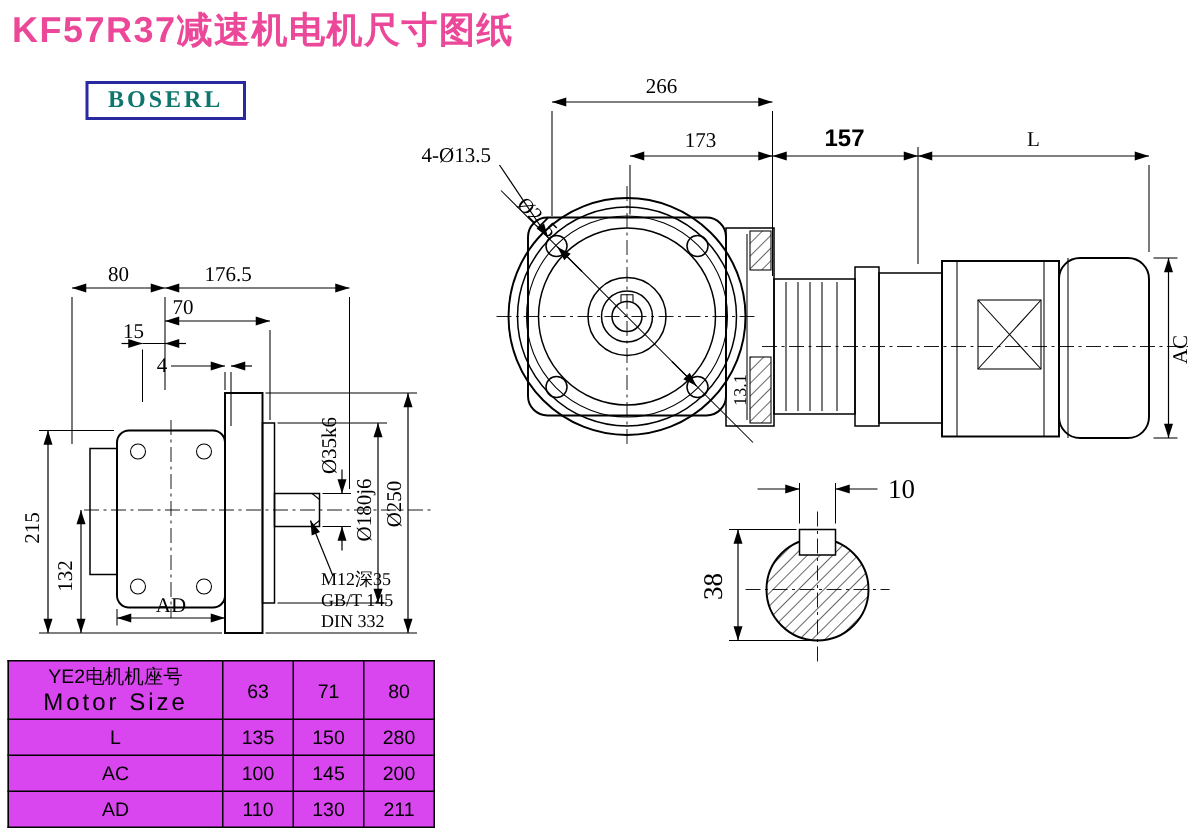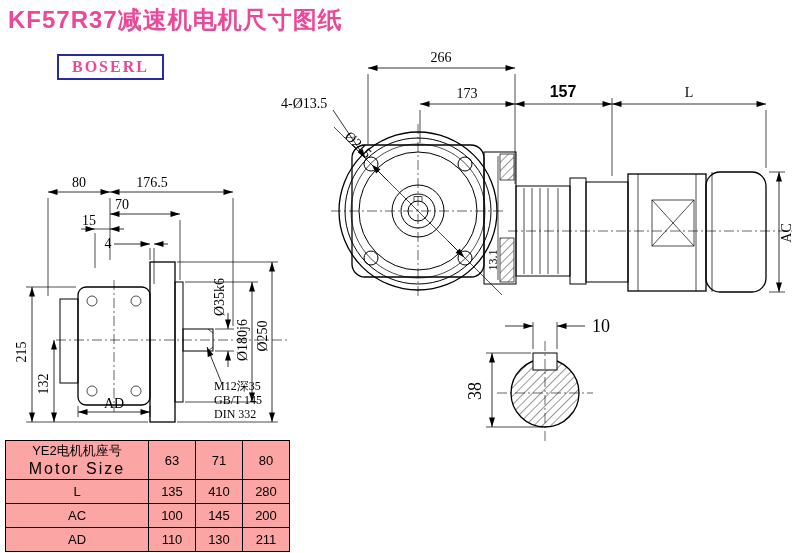--- a/index.html
+++ b/index.html
@@ -6,36 +6,36 @@
   body{
     width:800px;height:553px;position:relative;background:#ffffff;
     font-family:"Liberation Sans",sans-serif;color:#000;overflow:hidden;
   }
   .page-title{
     position:absolute;left:8px;top:4px;font-size:24px;font-weight:bold;
     color:#ec4899;letter-spacing:1px;white-space:nowrap;
   }
   .logo-box{
     position:absolute;left:57px;top:54px;border:2px solid #2a2aa0;
-    padding:2px 13px;color:#ec4899;font-family:"Liberation Serif",serif;
+    padding:2px 13px;color:#0f766e;font-family:"Liberation Serif",serif;
     font-weight:bold;font-size:16px;letter-spacing:2px;background:#fff;
   }
   svg.drawing{position:absolute;left:0;top:0}
   .ln14{fill:none;stroke:#000;stroke-width:1.3}
   .ln10{fill:none;stroke:#000;stroke-width:1}
   .ln07{fill:none;stroke:#000;stroke-width:0.7}
   .dim{fill:none;stroke:#000;stroke-width:0.8}
   .cl{fill:none;stroke:#000;stroke-width:0.6;stroke-dasharray:10 3 2 3}
   .dt{font-family:"Liberation Serif",serif;font-size:14px;fill:#000}
   .dts{font-family:"Liberation Serif",serif;font-size:12px;fill:#000}
   .dtb{font-family:"Liberation Sans",sans-serif;font-size:16px;font-weight:bold;fill:#000}
   .dtL{font-family:"Liberation Serif",serif;font-size:18px;fill:#000}
   table.spec-table{
     position:absolute;left:5px;top:440px;border-collapse:collapse;
-    font-size:13px;text-align:center;background:#fca5a5;
+    font-size:13px;text-align:center;background:#d946ef;
   }
   table.spec-table td{border:1px solid #000;padding:0;vertical-align:middle}
   table.spec-table tr.hdr td{height:38px}
   table.spec-table tr.val td{height:23px}
   td.c0{width:142px}
   td.cv{width:46px}
   .hdr-en{letter-spacing:2px;font-size:16px}
 </style>
 </head>
 <body>
@@ -225,21 +225,21 @@
       <div>YE2电机机座号</div>
       <div class="hdr-en">Motor Size</div>
     </td>
     <td class="cv">63</td>
     <td class="cv">71</td>
     <td class="cv">80</td>
   </tr>
   <tr class="val">
     <td class="c0">L</td>
     <td class="cv">135</td>
-    <td class="cv">410</td>
+    <td class="cv">150</td>
     <td class="cv">280</td>
   </tr>
   <tr class="val">
     <td class="c0">AC</td>
     <td class="cv">100</td>
     <td class="cv">145</td>
     <td class="cv">200</td>
   </tr>
   <tr class="val">
     <td class="c0">AD</td>

